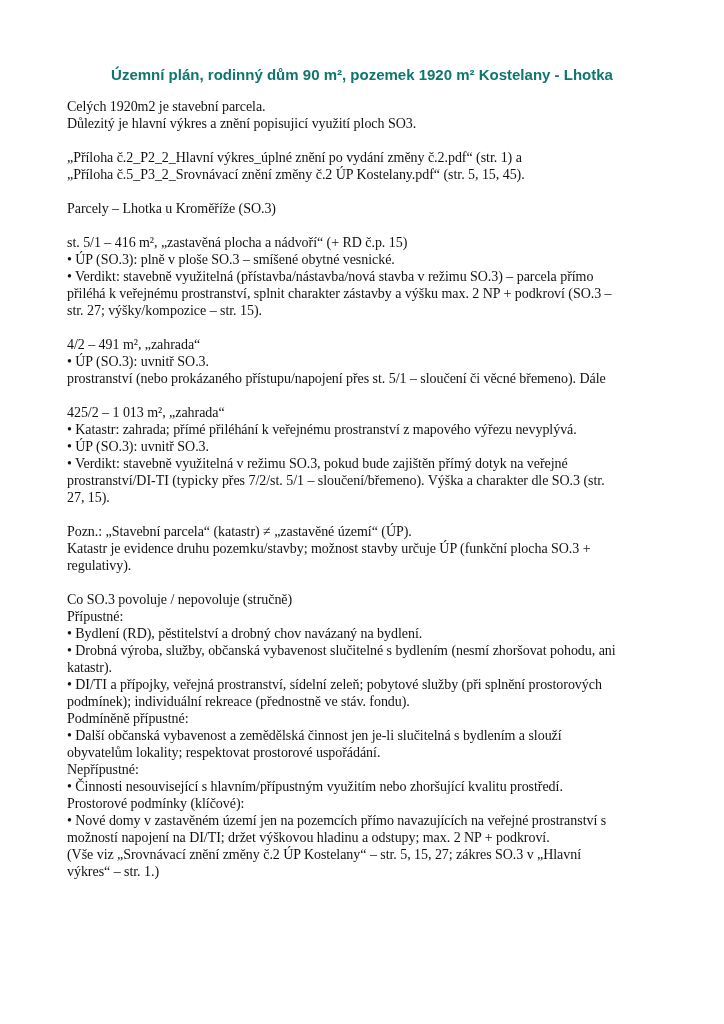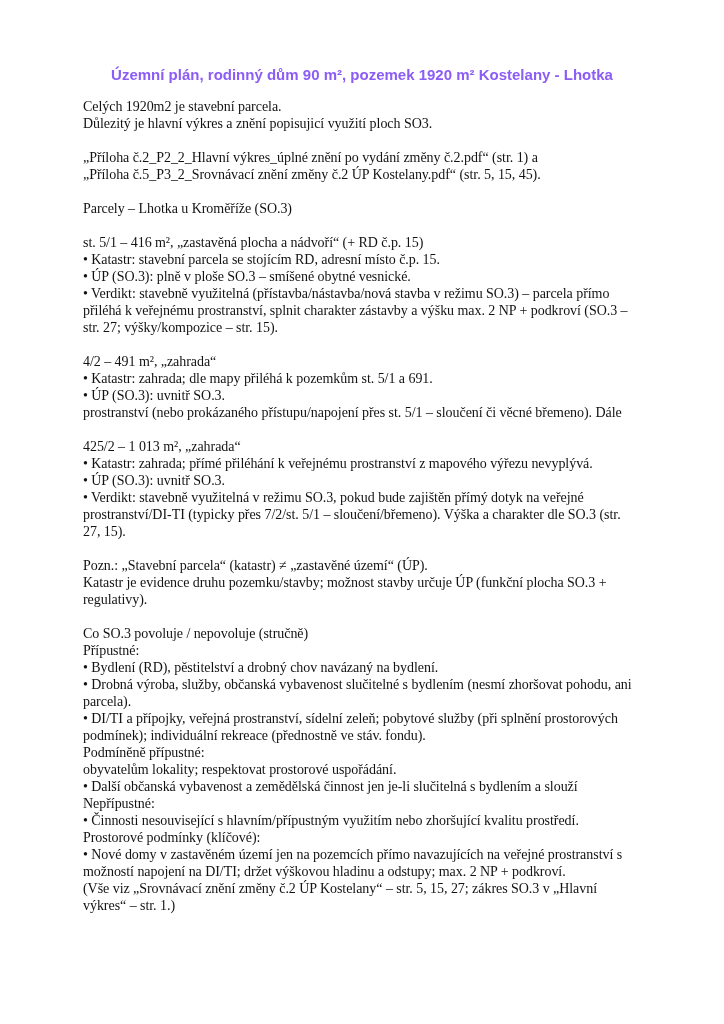--- a/index.html
+++ b/index.html
@@ -19,35 +19,35 @@
     position: absolute;
     top: 66px;
     left: 0;
     width: 724px;
     margin: 0;
     text-align: center;
     font-family: "Liberation Sans", sans-serif;
     font-weight: bold;
     font-size: 15px;
     line-height: 18px;
-    color: #8b5cf6;
+    color: #0f766e;
   }
   .doc-body {
     position: absolute;
     top: 98px;
     left: 67px;
     width: 600px;
     font-family: "Liberation Serif", serif;
     font-size: 14px;
     letter-spacing: -0.05px;
     line-height: 17px;
     color: #121212;
   }
   .block {
-    margin: 0 0 17px 16px;
+    margin: 0 0 17px 0;
   }
   .line {
     height: 17px;
     white-space: pre;
   }
 </style>
 </head>
 <body>
 
 <div class="page">
@@ -59,29 +59,27 @@
       </div>
       <div class="block">
         <div class="line">„Příloha č.2_P2_2_Hlavní výkres_úplné znění po vydání změny č.2.pdf“ (str. 1) a</div>
         <div class="line">„Příloha č.5_P3_2_Srovnávací znění změny č.2 ÚP Kostelany.pdf“ (str. 5, 15, 45).</div>
       </div>
       <div class="block">
         <div class="line">Parcely – Lhotka u Kroměříže (SO.3)</div>
       </div>
       <div class="block">
         <div class="line">st. 5/1 – 416 m², „zastavěná plocha a nádvoří“ (+ RD č.p. 15)</div>
-        <div class="line">• Katastr: stavební parcela se stojícím RD, adresní místo č.p. 15.</div>
         <div class="line">• ÚP (SO.3): plně v ploše SO.3 – smíšené obytné vesnické.</div>
         <div class="line">• Verdikt: stavebně využitelná (přístavba/nástavba/nová stavba v režimu SO.3) – parcela přímo</div>
         <div class="line">přiléhá k veřejnému prostranství, splnit charakter zástavby a výšku max. 2 NP + podkroví (SO.3 –</div>
         <div class="line">str. 27; výšky/kompozice – str. 15).</div>
       </div>
       <div class="block">
         <div class="line">4/2 – 491 m², „zahrada“</div>
-        <div class="line">• Katastr: zahrada; dle mapy přiléhá k pozemkům st. 5/1 a 691.</div>
         <div class="line">• ÚP (SO.3): uvnitř SO.3.</div>
         <div class="line">prostranství (nebo prokázaného přístupu/napojení přes st. 5/1 – sloučení či věcné břemeno). Dále</div>
       </div>
       <div class="block">
         <div class="line">425/2 – 1 013 m², „zahrada“</div>
         <div class="line">• Katastr: zahrada; přímé přiléhání k veřejnému prostranství z mapového výřezu nevyplývá.</div>
         <div class="line">• ÚP (SO.3): uvnitř SO.3.</div>
         <div class="line">• Verdikt: stavebně využitelná v režimu SO.3, pokud bude zajištěn přímý dotyk na veřejné</div>
         <div class="line">prostranství/DI-TI (typicky přes 7/2/st. 5/1 – sloučení/břemeno). Výška a charakter dle SO.3 (str.</div>
         <div class="line">27, 15).</div>
@@ -89,26 +87,26 @@
       <div class="block">
         <div class="line">Pozn.: „Stavební parcela“ (katastr) ≠ „zastavěné území“ (ÚP).</div>
         <div class="line">Katastr je evidence druhu pozemku/stavby; možnost stavby určuje ÚP (funkční plocha SO.3 +</div>
         <div class="line">regulativy).</div>
       </div>
       <div class="block">
         <div class="line">Co SO.3 povoluje / nepovoluje (stručně)</div>
         <div class="line">Přípustné:</div>
         <div class="line">• Bydlení (RD), pěstitelství a drobný chov navázaný na bydlení.</div>
         <div class="line">• Drobná výroba, služby, občanská vybavenost slučitelné s bydlením (nesmí zhoršovat pohodu, ani</div>
-        <div class="line">parcela).</div>
+        <div class="line">katastr).</div>
         <div class="line">• DI/TI a přípojky, veřejná prostranství, sídelní zeleň; pobytové služby (při splnění prostorových</div>
         <div class="line">podmínek); individuální rekreace (přednostně ve stáv. fondu).</div>
         <div class="line">Podmíněně přípustné:</div>
+        <div class="line">• Další občanská vybavenost a zemědělská činnost jen je-li slučitelná s bydlením a slouží</div>
         <div class="line">obyvatelům lokality; respektovat prostorové uspořádání.</div>
-        <div class="line">• Další občanská vybavenost a zemědělská činnost jen je-li slučitelná s bydlením a slouží</div>
         <div class="line">Nepřípustné:</div>
         <div class="line">• Činnosti nesouvisející s hlavním/přípustným využitím nebo zhoršující kvalitu prostředí.</div>
         <div class="line">Prostorové podmínky (klíčové):</div>
         <div class="line">• Nové domy v zastavěném území jen na pozemcích přímo navazujících na veřejné prostranství s</div>
         <div class="line">možností napojení na DI/TI; držet výškovou hladinu a odstupy; max. 2 NP + podkroví.</div>
         <div class="line">(Vše viz „Srovnávací znění změny č.2 ÚP Kostelany“ – str. 5, 15, 27; zákres SO.3 v „Hlavní</div>
         <div class="line">výkres“ – str. 1.)</div>
       </div>
     </div>
 </div>

